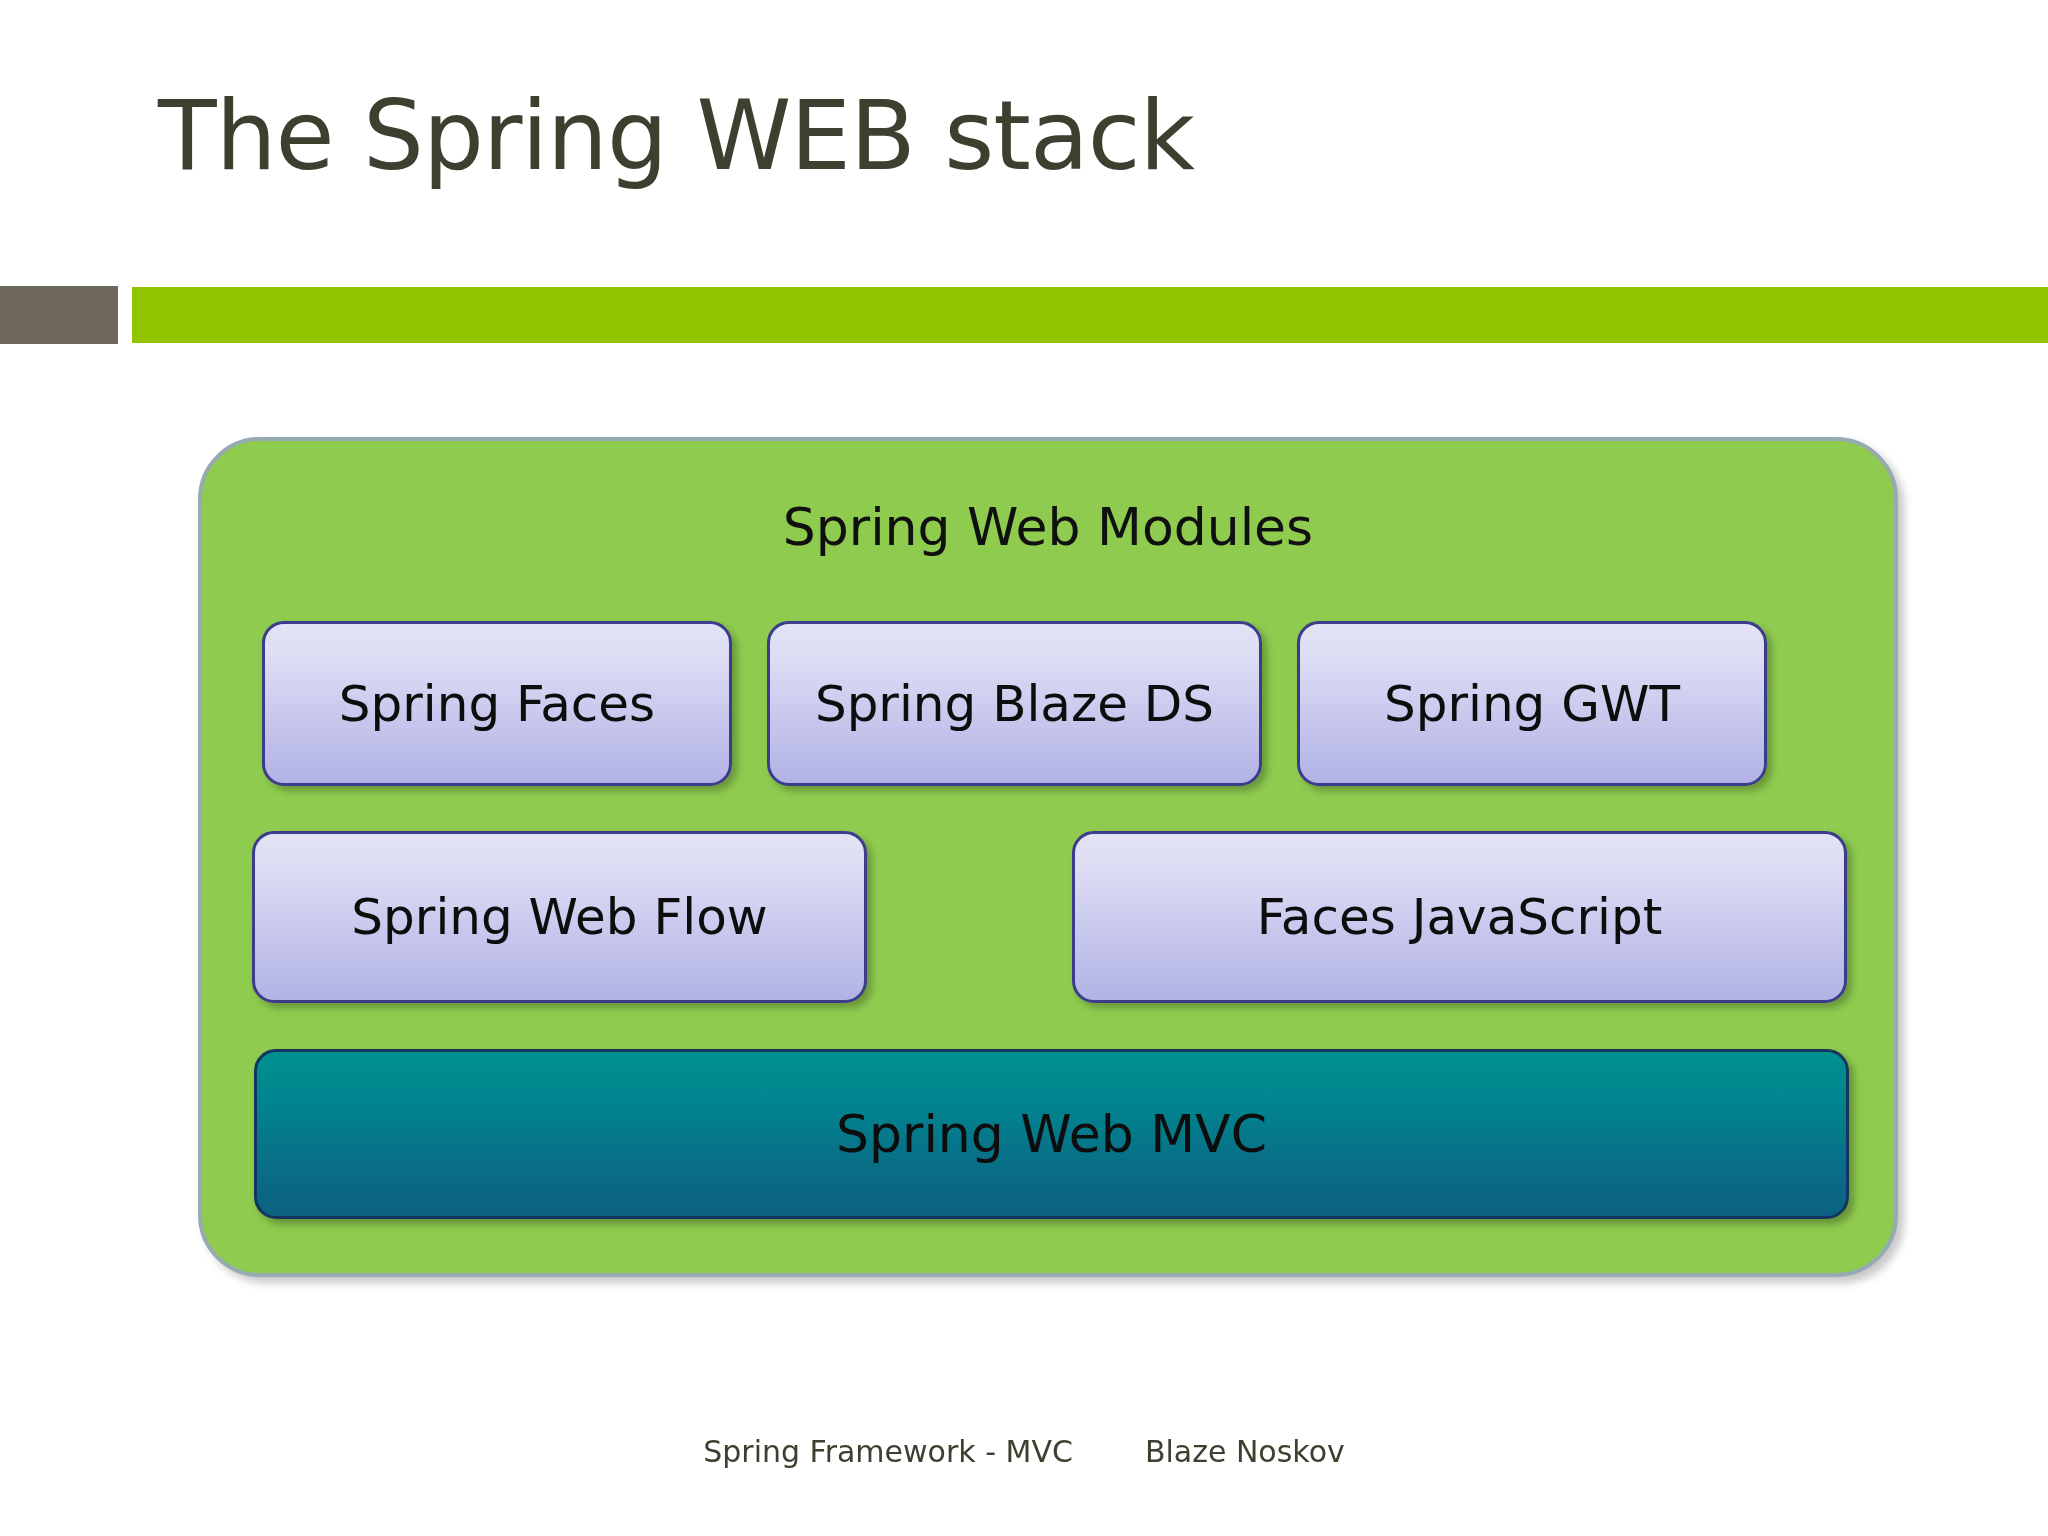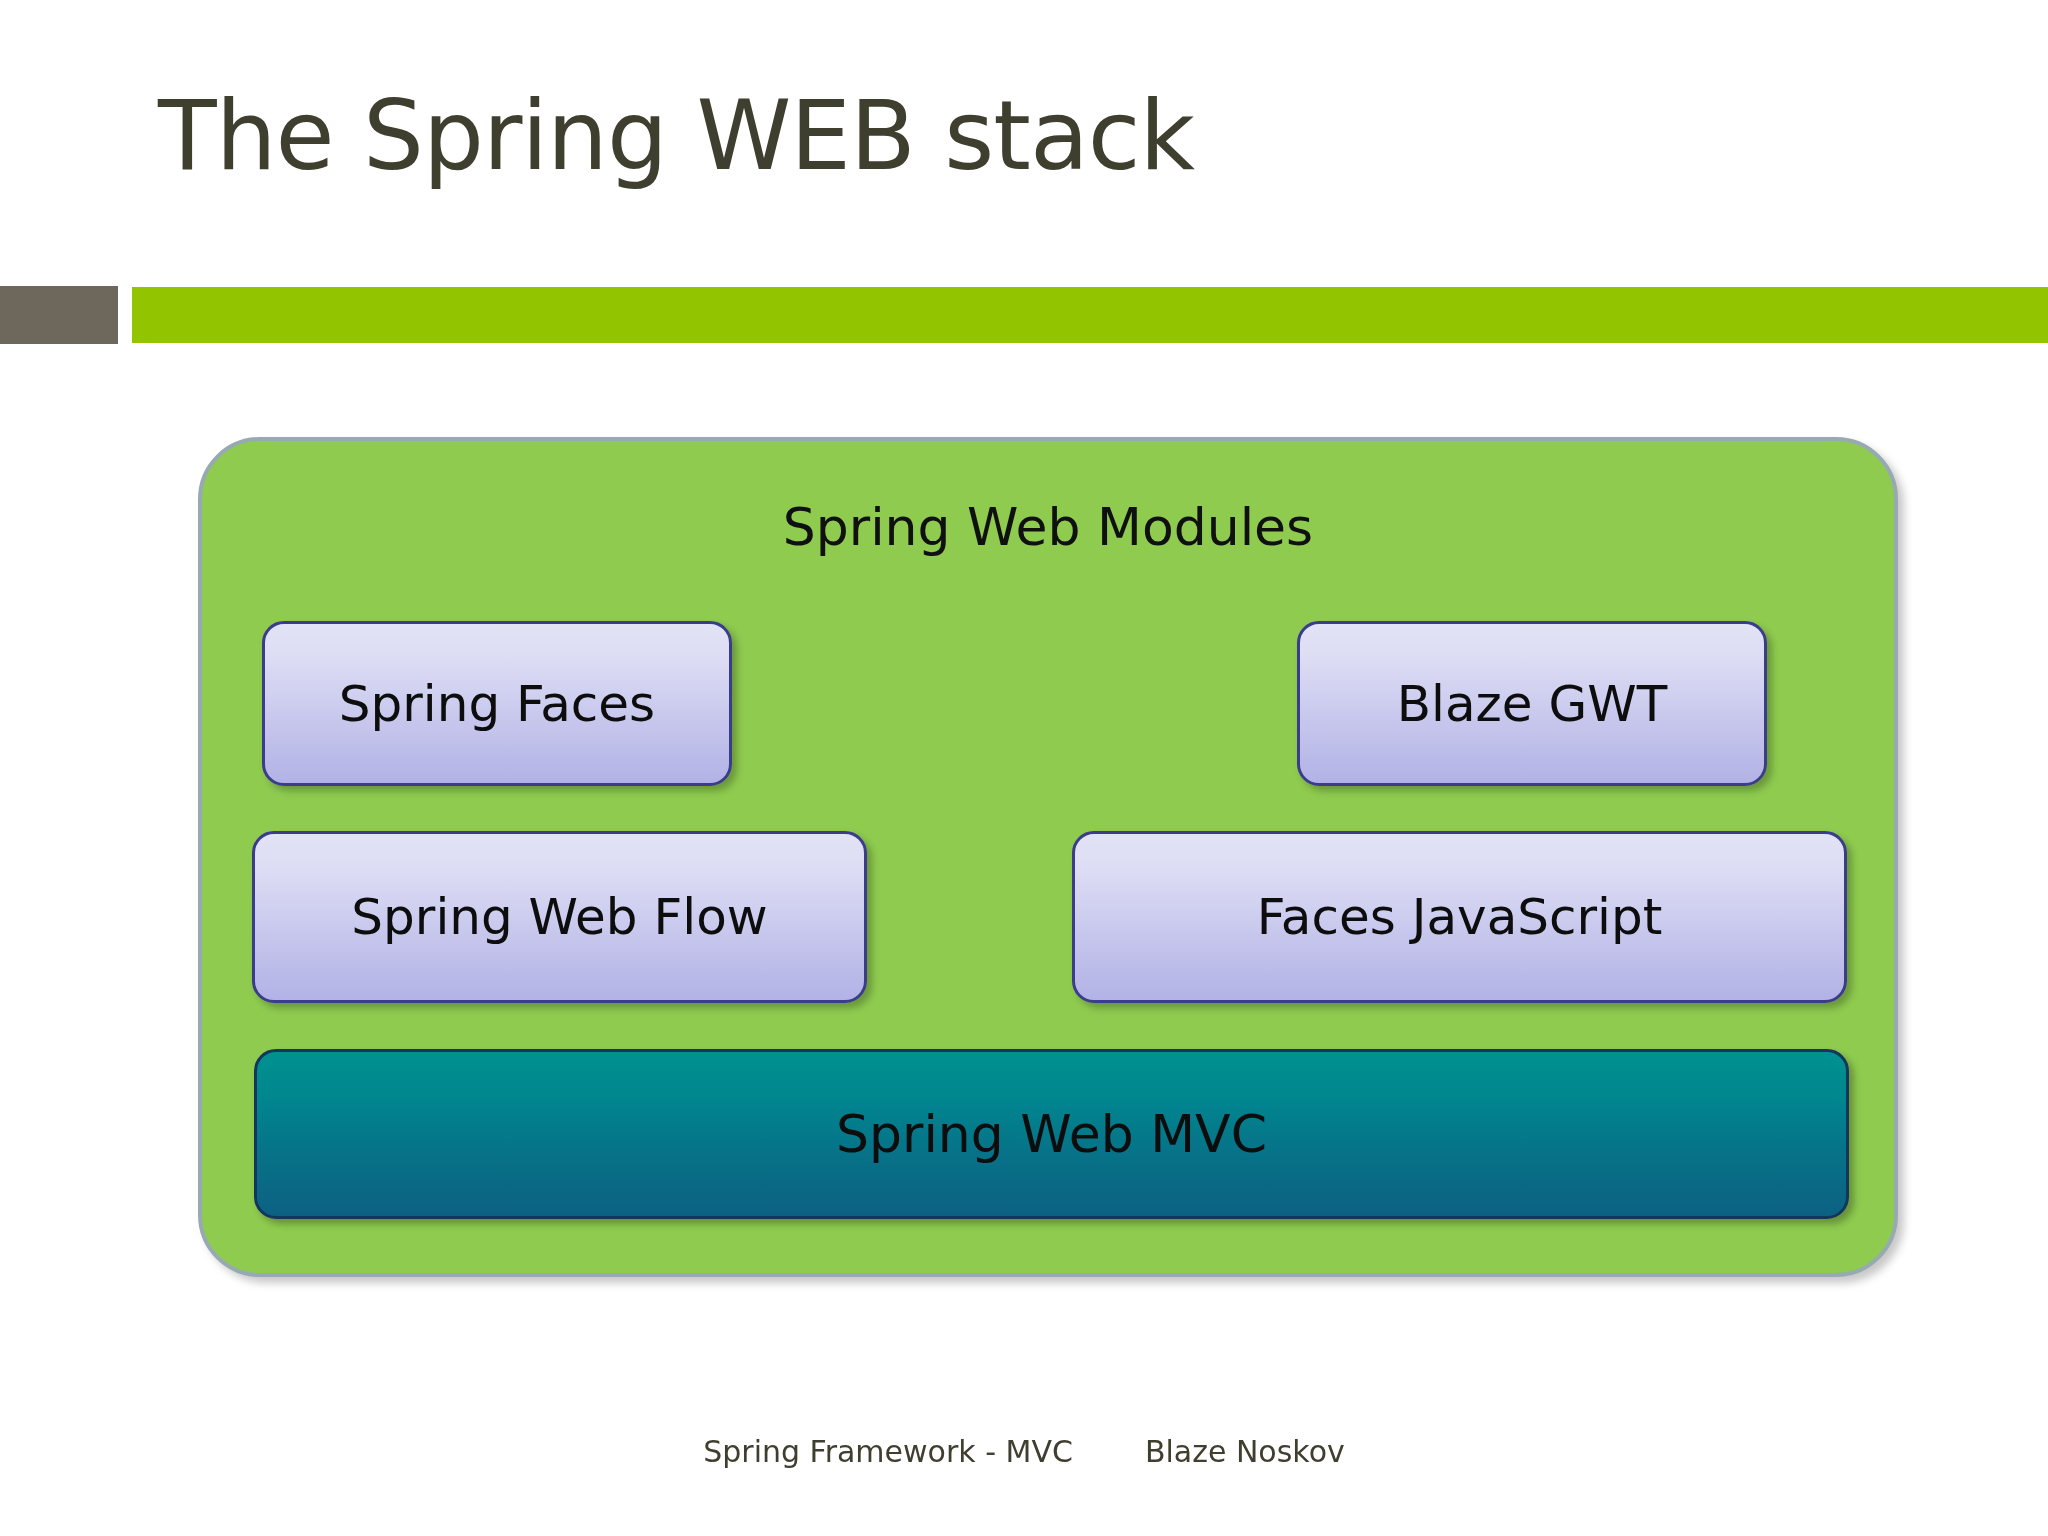--- a/index.html
+++ b/index.html
@@ -148,22 +148,25 @@
 <div class="accent-block"></div>
 <div class="accent-bar"></div>
 
 <div class="modules-container">
 
   <div class="modules-title">Spring Web Modules</div>
 
   <div class="mod-box box-faces">
     <span class="mod-label">Spring Faces</span>
   </div>
+  <div class="mod-box box-blaze">
+    <span class="mod-label">Spring Blaze DS</span>
+  </div>
   <div class="mod-box box-gwt">
-    <span class="mod-label">Blaze GWT</span>
+    <span class="mod-label">Spring GWT</span>
   </div>
 
   <div class="mod-box box-webflow">
     <span class="mod-label">Spring Web Flow</span>
   </div>
   <div class="mod-box box-js">
     <span class="mod-label">Faces JavaScript</span>
   </div>
 
   <div class="box-mvc">

